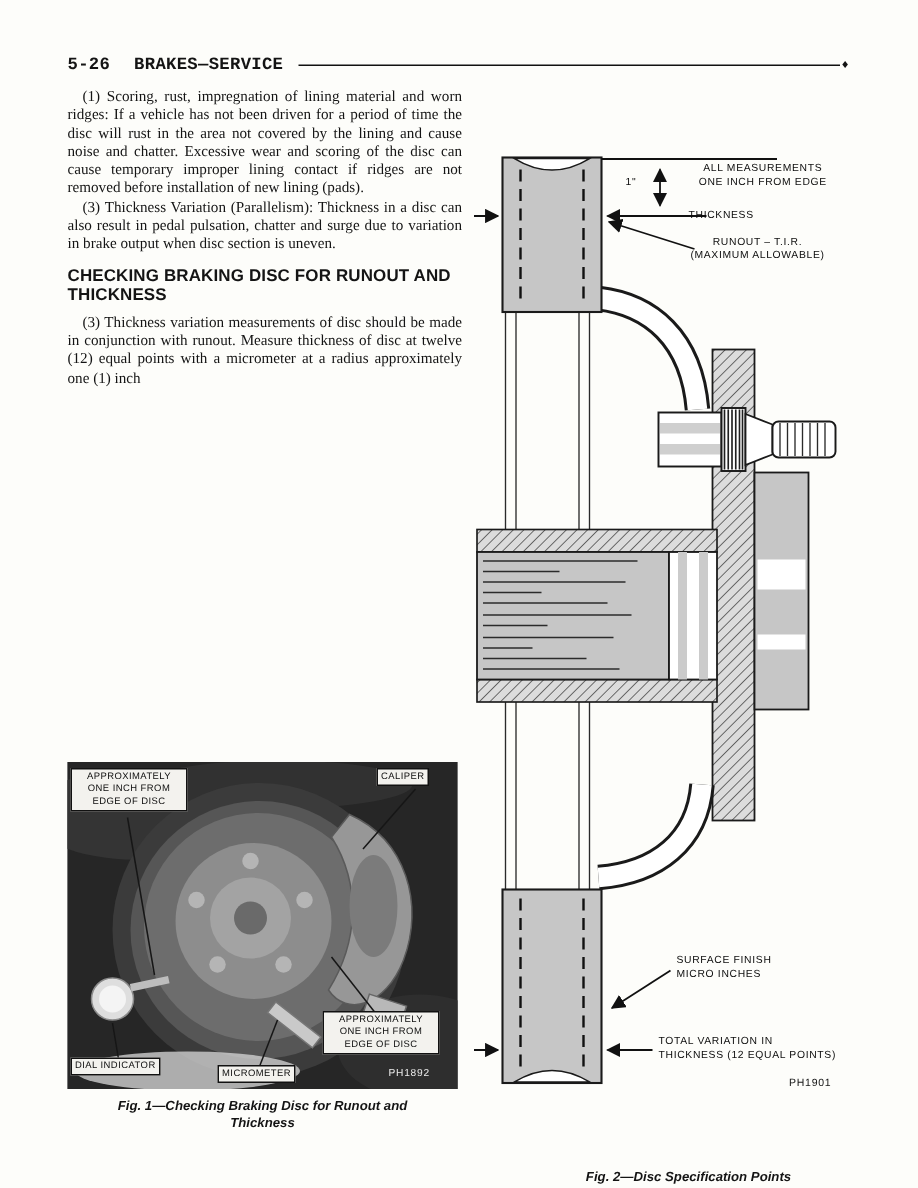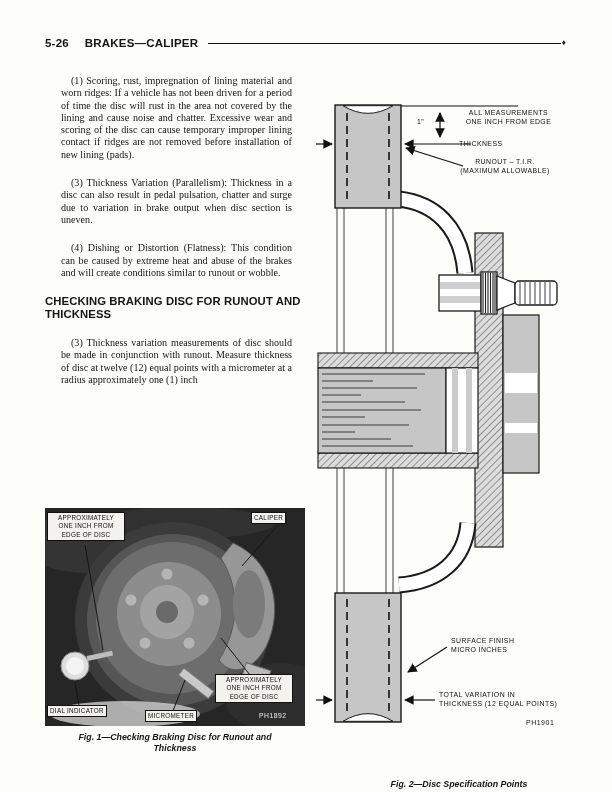--- a/index.html
+++ b/index.html
@@ -1,27 +1,27 @@
 <!DOCTYPE html>
 <html><head>
 <meta charset="utf-8">
 <style>
   html,body{margin:0;padding:0;background:#e8e8e8;}
   .page{position:relative;width:612px;height:792px;background:#fdfdfa;color:#141414;
         font-family:"Liberation Serif",serif;overflow:hidden;margin:0 auto;}
   
   .hdr{position:absolute;left:45px;top:37px;width:521px;display:flex;align-items:center;
-       font-family:Liberation Sans, sans-serif;font-weight:bold;font-size:11.5px;letter-spacing:.2px;}
+       font-family:Liberation Mono, monospace;font-weight:bold;font-size:11.5px;letter-spacing:.2px;}
   .hdr .pgnum{margin-right:16px;}
   .hdr .rule{flex:1;height:0;border-top:1.8px solid #111;margin-left:10px;}
   .hdr .diamond{font-size:8px;margin-left:1px;line-height:1;}
   
   .col{position:absolute;left:45px;top:59px;width:263px;font-size:10.1px;line-height:12.3px;
        text-align:justify;}
-  .para{text-indent:10px;margin:16px;}
+  .para{text-indent:10px;margin:0;}
   .sec-head{font-family:"Liberation Sans",sans-serif;font-weight:bold;font-size:11.3px;
             line-height:13px;margin:8px 0 6px 0;text-align:left;letter-spacing:.1px;}
   
   .fig1{position:absolute;left:45px;top:508px;width:260px;}
   .photo{position:relative;width:260px;height:218px;background:#262626;}
   .photo svg{position:absolute;left:0;top:0;}
   .ph-label{position:absolute;background:#f3f2ee;border:1px solid #111;color:#0d0d0d;
             font-family:"Liberation Sans",sans-serif;font-size:6.3px;line-height:8.4px;
             letter-spacing:.3px;padding:1px 2px;text-align:center;white-space:pre-line;}
   .ph-id{position:absolute;color:#ececec;font-family:"Liberation Sans",sans-serif;
@@ -39,29 +39,28 @@
          letter-spacing:.5px;color:#141414;}
   .fig2 .fig-cap{position:absolute;left:0;top:688px;width:100%;}
 </style>
 </head>
 <body>
 
 <div class="page">
 
   <div class="hdr">
     <span class="pgnum">5-26</span>
-    <span>BRAKES—CALIPER</span>
+    <span>BRAKES—SERVICE</span>
     <span class="rule"></span>
     <span class="diamond">♦</span>
   </div>
 
   <div class="col">
     <p class="para">(1) Scoring, rust, impregnation of lining material and worn ridges: If a vehicle has not been driven for a period of time the disc will rust in the area not covered by the lining and cause noise and chatter. Excessive wear and scoring of the disc can cause temporary improper lining contact if ridges are not removed before installation of new lining (pads).</p>
     <p class="para">(3) Thickness Variation (Parallelism): Thickness in a disc can also result in pedal pulsation, chatter and surge due to variation in brake output when disc section is uneven.</p>
-    <p class="para">(4) Dishing or Distortion (Flatness): This condition can be caused by extreme heat and abuse of the brakes and will create conditions similar to runout or wobble.</p>
     <h3 class="sec-head">CHECKING BRAKING DISC FOR RUNOUT AND THICKNESS</h3>
     <p class="para">(3) Thickness variation measurements of disc should be made in conjunction with runout. Measure thickness of disc at twelve (12) equal points with a micrometer at a radius approximately one (1) inch</p>
   </div>
 
   <div class="fig1">
     <div class="photo">
       <svg width="260" height="218" viewBox="0 0 260 218">
         <rect width="260" height="218" fill="#262626"></rect>
         <ellipse cx="45" cy="35" rx="70" ry="30" fill="#343434"></ellipse>
         <ellipse cx="235" cy="190" rx="55" ry="35" fill="#2e2e2e"></ellipse>

